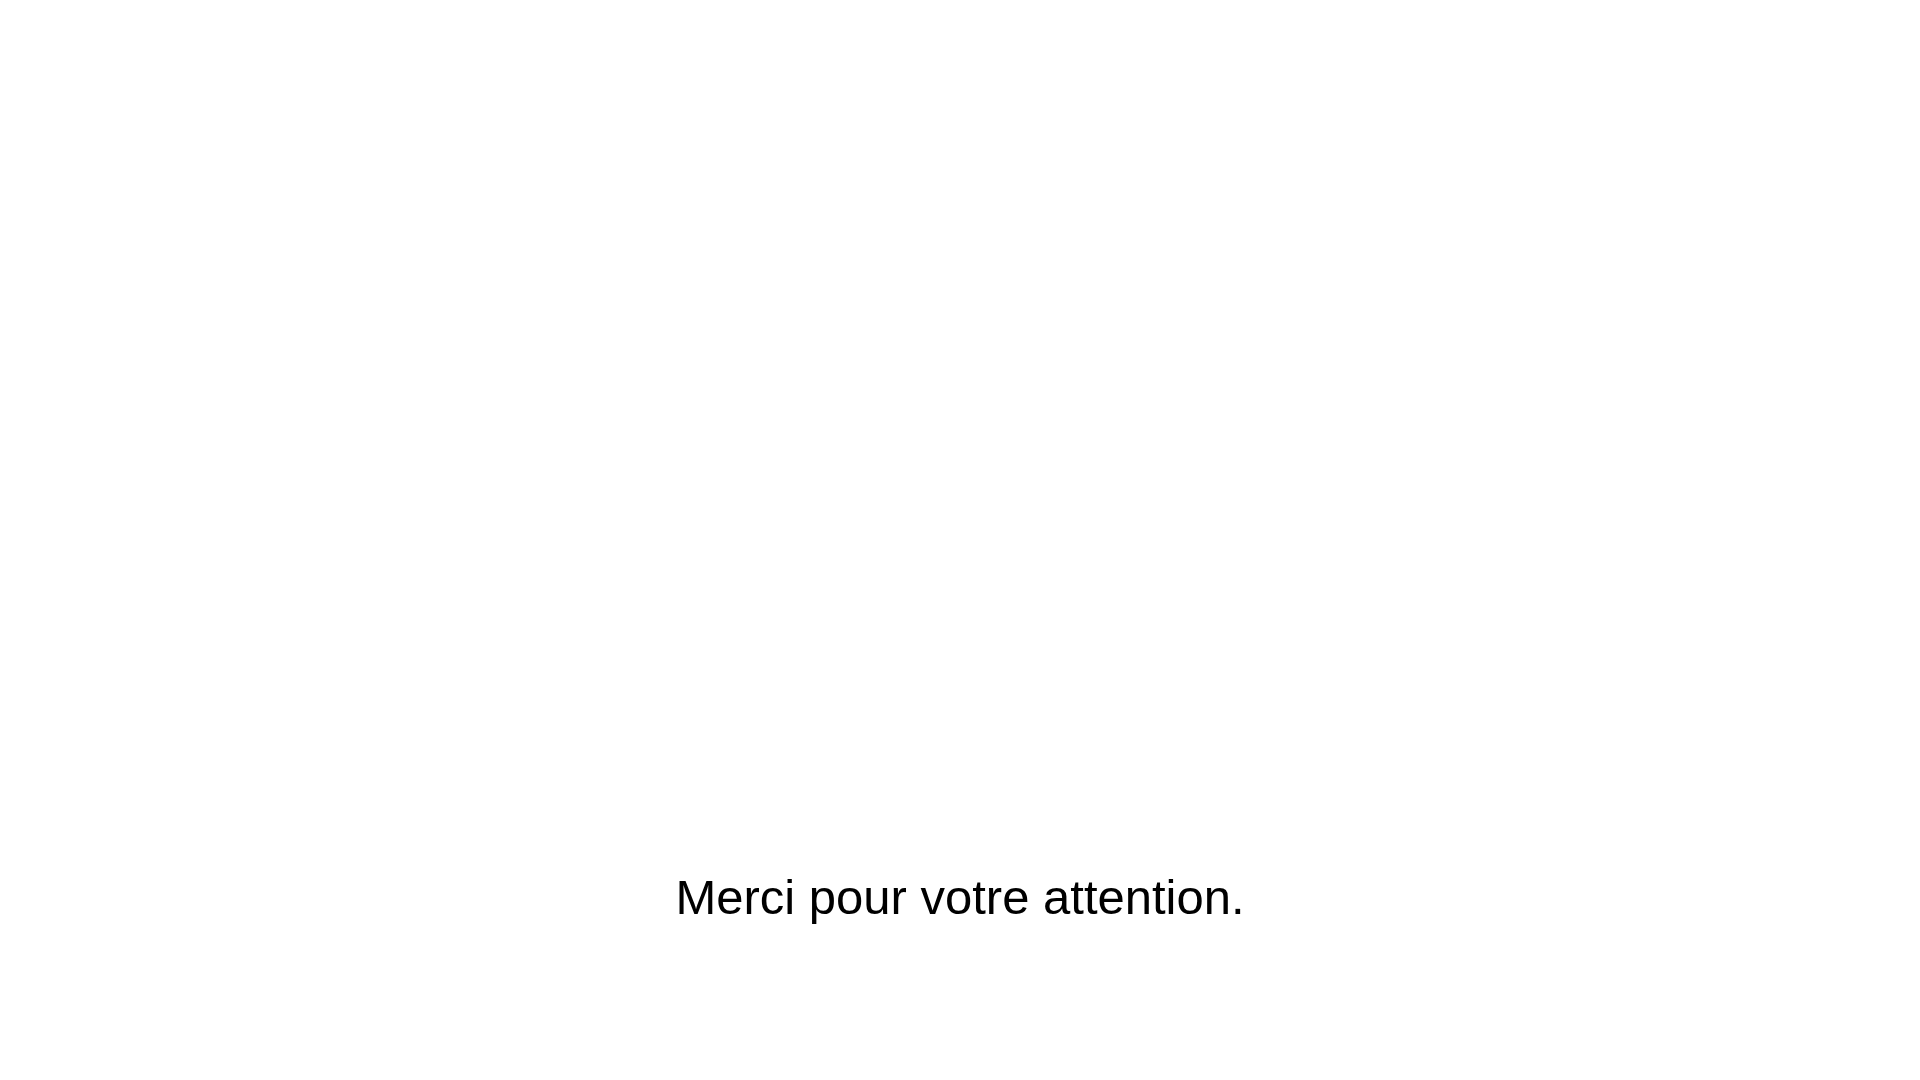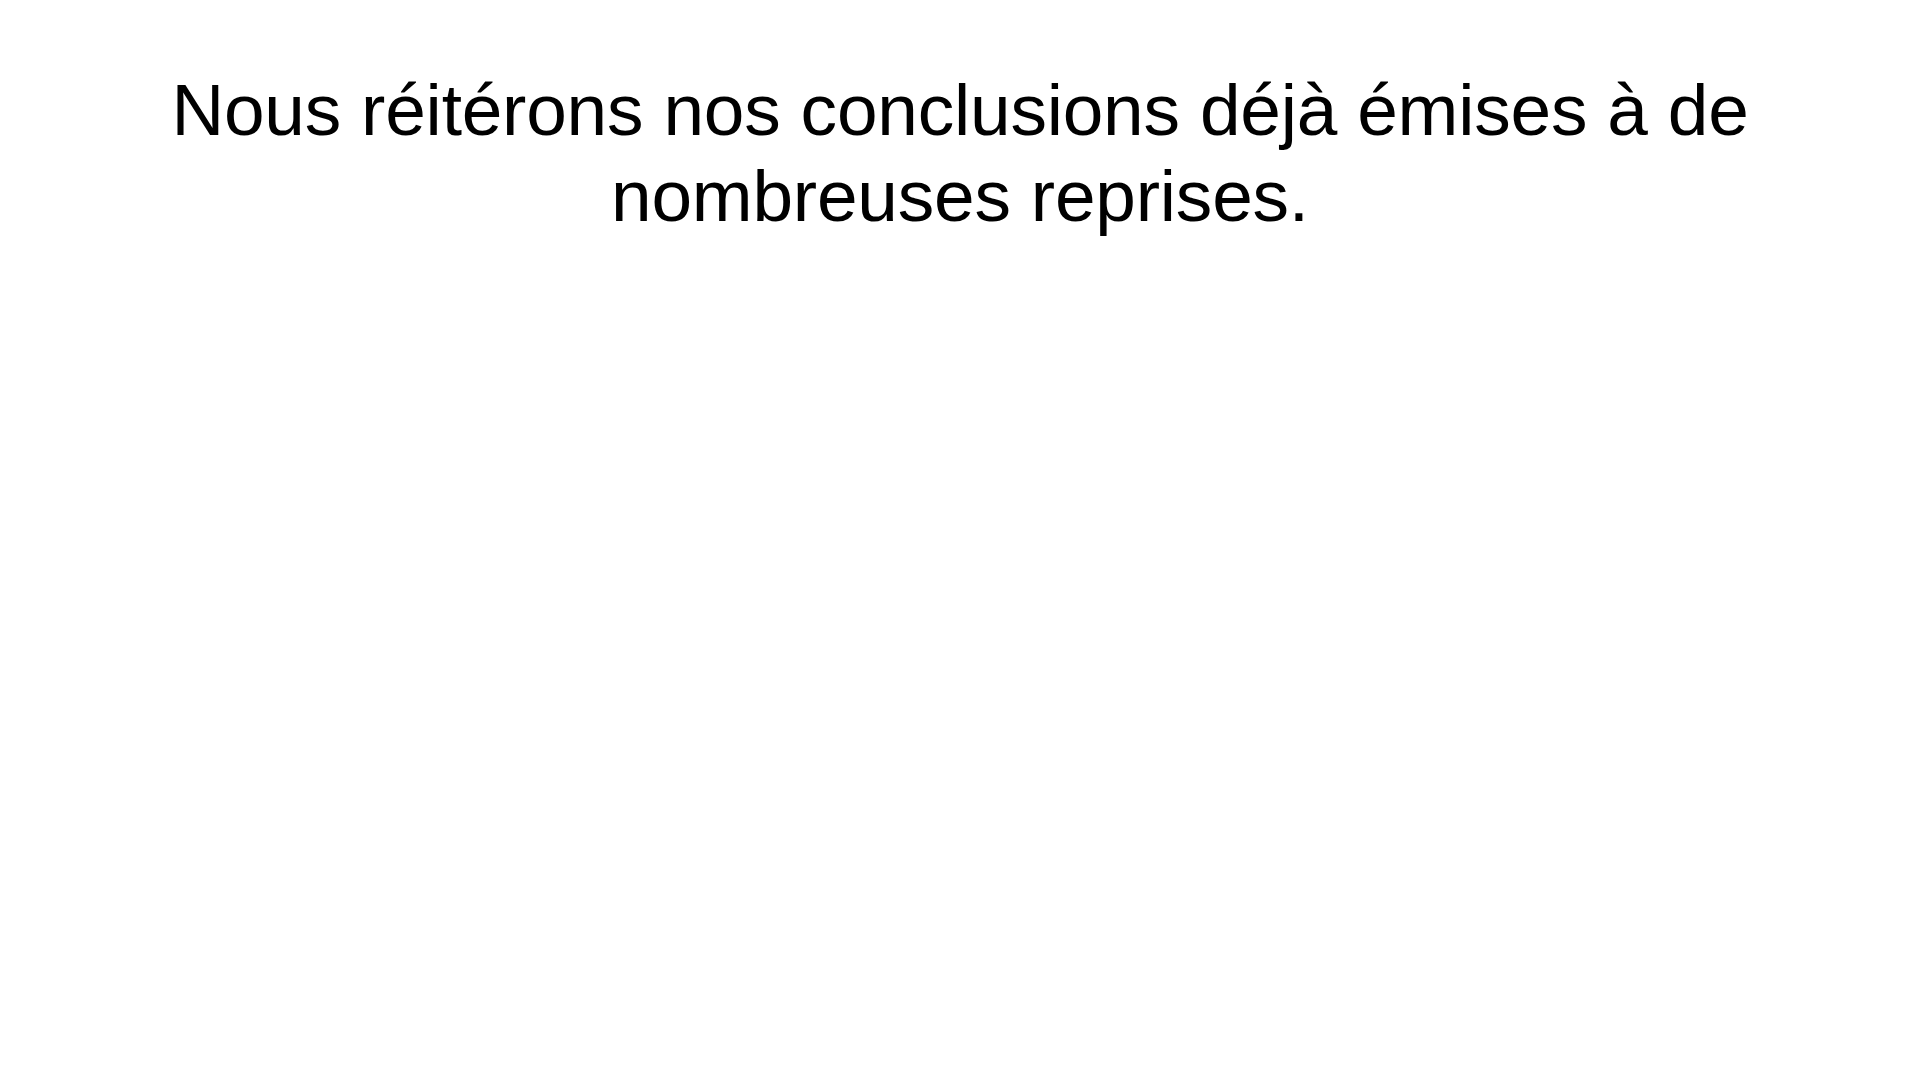--- a/index.html
+++ b/index.html
@@ -47,17 +47,17 @@
   }
   .body-para-2 {
     top: 818px;
   }
 </style>
 </head>
 <body>
 
 <div class="slide">
 
-  <h1 class="slide-title">Nous réitérons nos conclusions déjà émises à de nombreuses reprises.</h1>
 
 
+  <p class="body-block body-para-2">Merci pour votre attention.</p>
 
 </div>
 
 </body></html>

